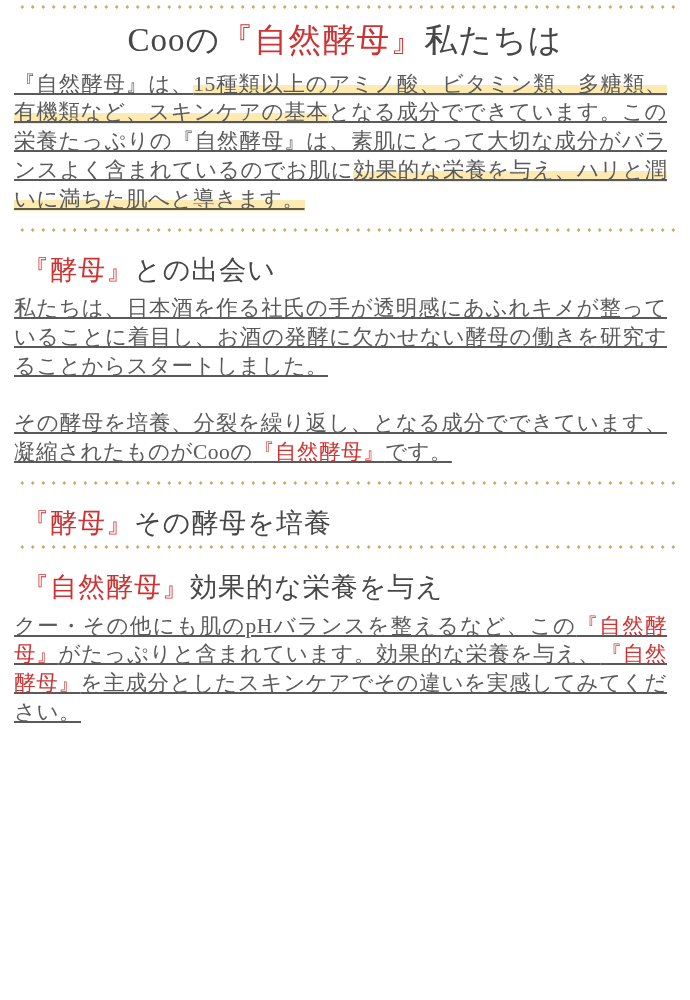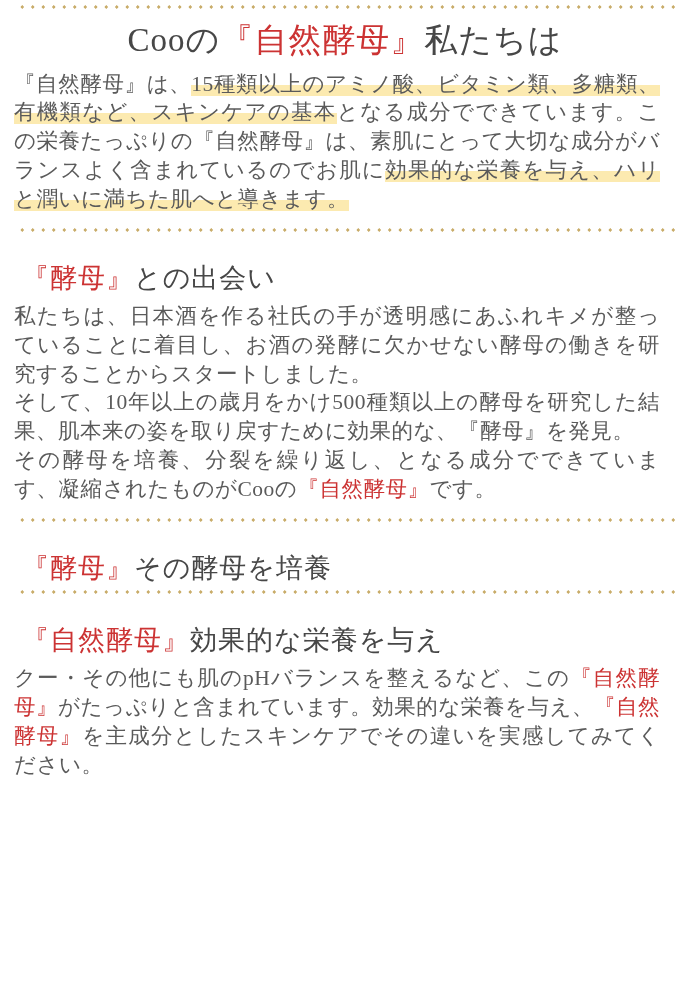--- a/index.html
+++ b/index.html
@@ -40,31 +40,32 @@
     text-align: center;
     letter-spacing: 1px;
     margin: 11px 0 9px 0;
     line-height: 1.2;
   }
   h2.section-heading {
     font-size: 27px;
     font-weight: normal;
     color: var(--heading);
     letter-spacing: 1px;
-    margin: 29px 0 5px 0;
+    margin: 21px 0 5px 0;
     padding-left: 8px;
     line-height: 1.2;
   }
   p.body-paragraph {
     font-size: 21.5px;
     line-height: 28.8px;
     color: var(--body-text);
     text-align: justify;
-    margin: 8px 16px 13px 0;
+    margin: 8px 9px 13px 0;
     letter-spacing: 0.5px;
+    text-decoration: underline;
   }
   .red { color: var(--red); }
   .hl {
     background-image: linear-gradient(to bottom, transparent 54%, var(--hl) 54%, var(--hl) 100%);
   }
 </style>
 </head>
 <body>
 
 <div class="page">
@@ -72,21 +73,21 @@
   <div class="dotted-divider"></div>
 
   <h1 class="page-title"><span>Cooの</span><span class="red">『自然酵母』</span><span>私たちは</span></h1>
 
   <p class="body-paragraph"><span>『自然酵母』は、</span><span class="hl">15種類以上のアミノ酸、ビタミン類、多糖類、有機類など、スキンケアの基本</span><span>となる成分でできています。この栄養たっぷりの『自然酵母』は、素肌にとって大切な成分がバランスよく含まれているのでお肌に</span><span class="hl">効果的な栄養を与え、ハリと潤いに満ちた肌へと導きます。</span></p>
 
   <div class="dotted-divider"></div>
 
   <section>
     <h2 class="section-heading"><span class="red">『酵母』</span><span>との出会い</span></h2>
-    <p class="body-paragraph"><span>私たちは、日本酒を作る社氏の手が透明感にあふれキメが整っていることに着目し、お酒の発酵に欠かせない酵母の働きを研究することからスタートしました。</span><br><span>そして、10年以上の歳月をかけ500種類以上の酵母を研究した結果、肌本来の姿を取り戻すために効果的な、『酵母』を発見。</span><br><span>その酵母を培養、分裂を繰り返し、となる成分でできています、凝縮されたものがCooの</span><span class="red">『自然酵母』</span><span>です。</span></p>
+    <p class="body-paragraph"><span>私たちは、日本酒を作る社氏の手が透明感にあふれキメが整っていることに着目し、お酒の発酵に欠かせない酵母の働きを研究することからスタートしました。</span><br><br><span>その酵母を培養、分裂を繰り返し、となる成分でできています、凝縮されたものがCooの</span><span class="red">『自然酵母』</span><span>です。</span></p>
   </section>
 
   <div class="dotted-divider"></div>
 
   <section>
     <h2 class="section-heading"><span class="red">『酵母』</span><span>その酵母を培養</span></h2>
   </section>
 
   <div class="dotted-divider"></div>
 

